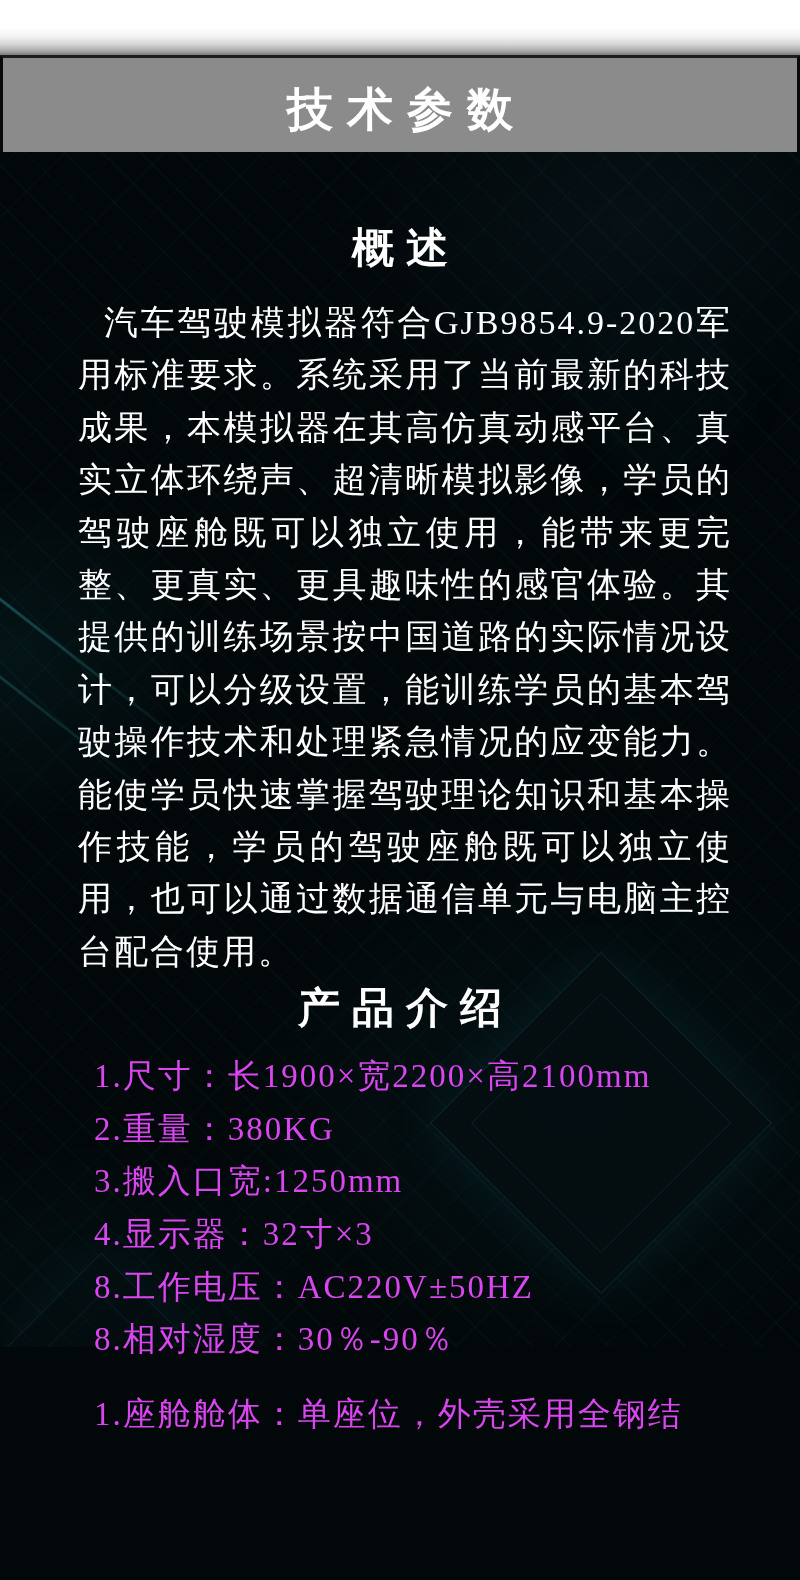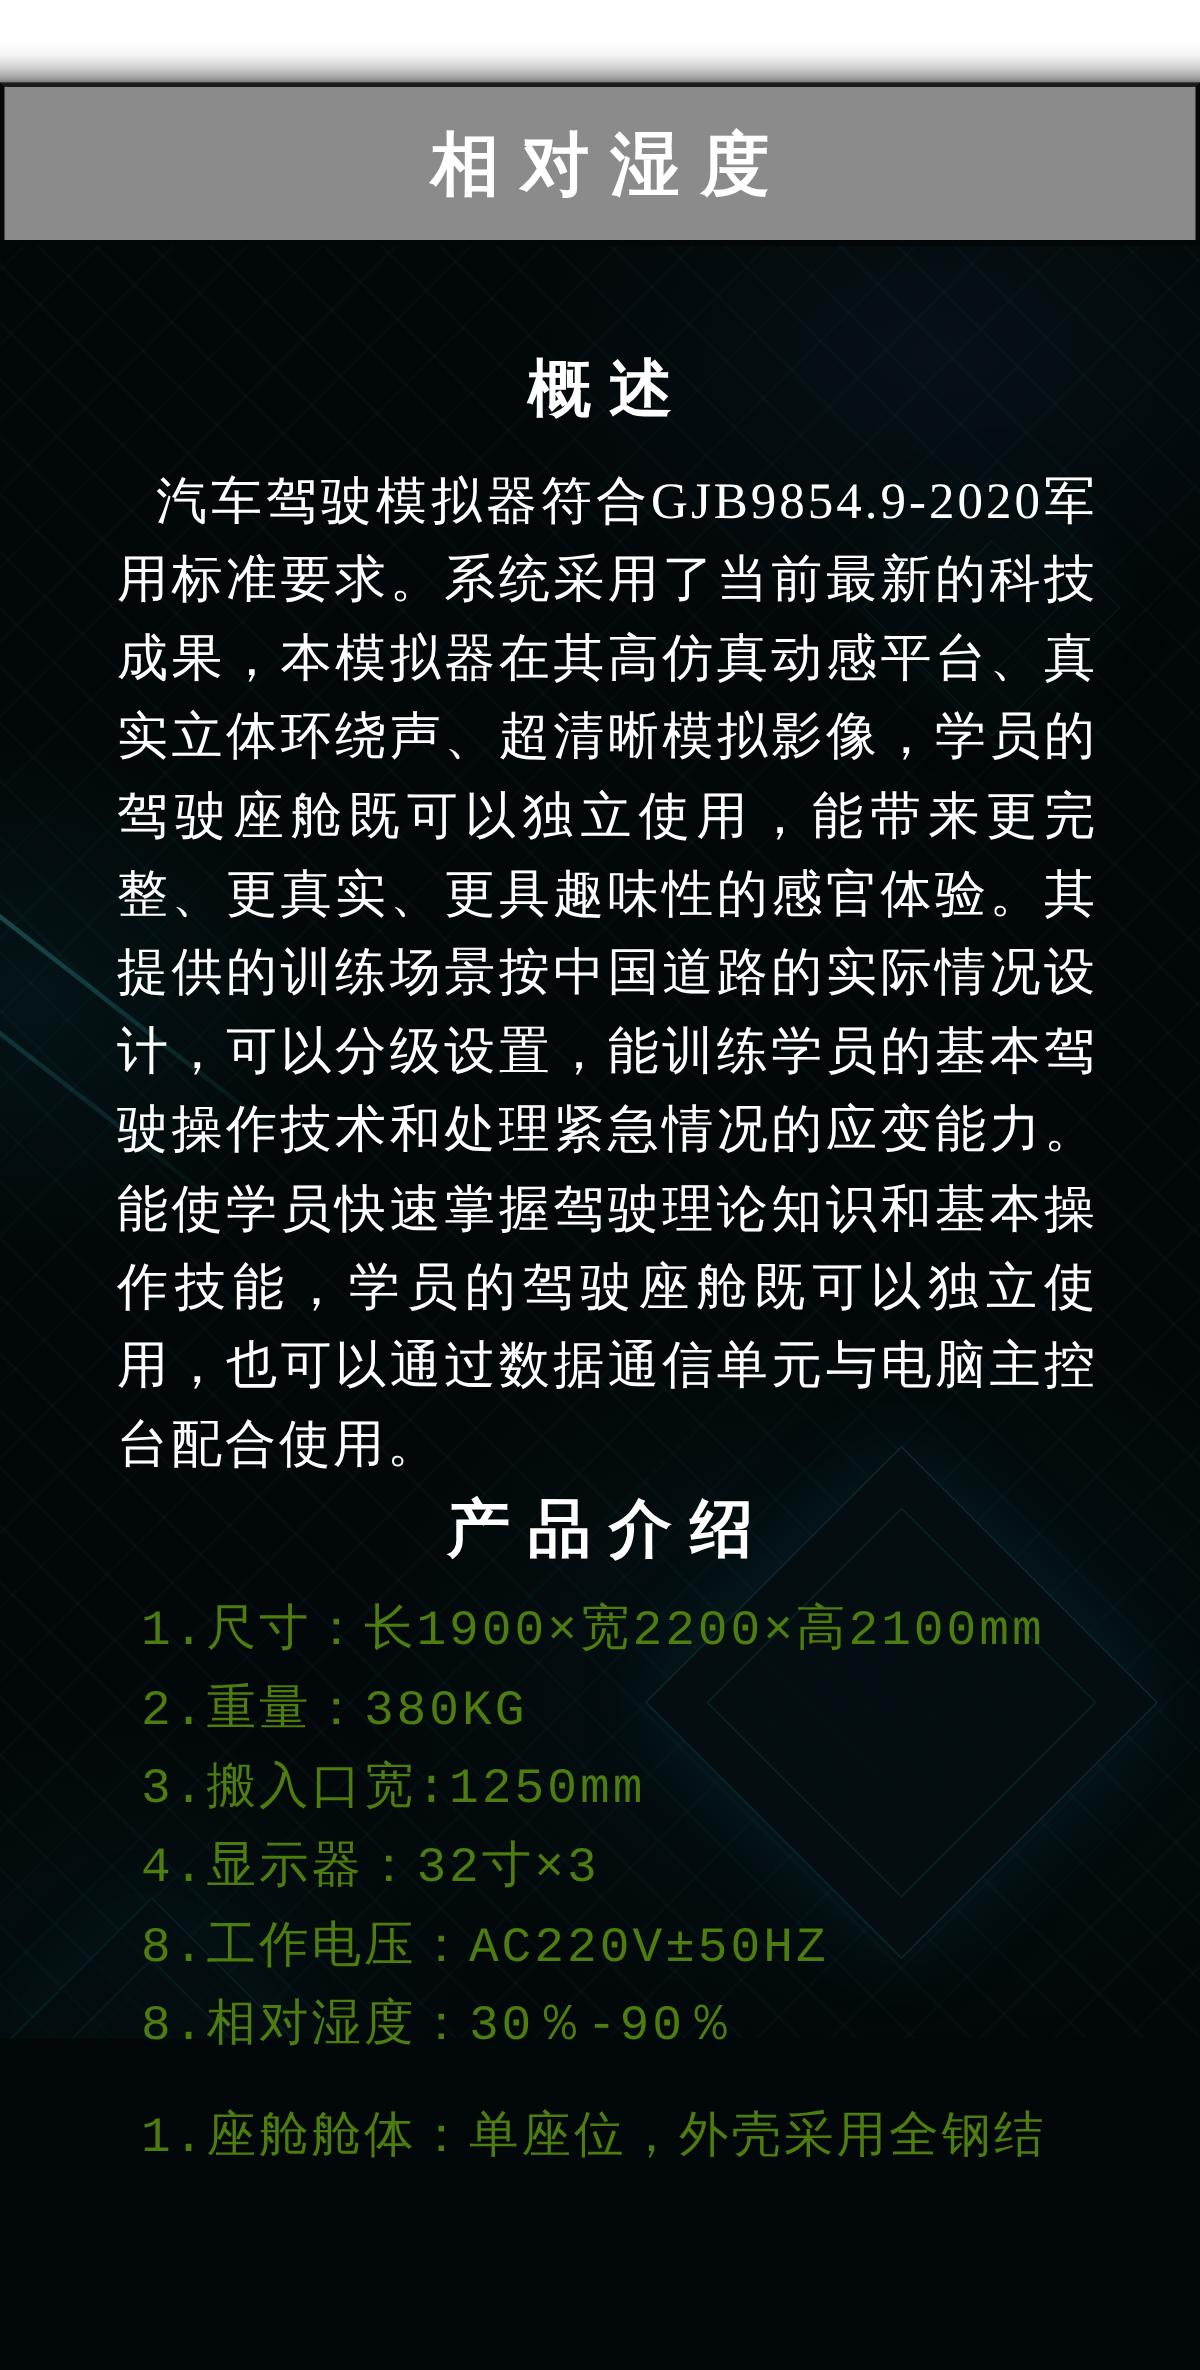--- a/index.html
+++ b/index.html
@@ -20,21 +20,21 @@
     border-top:3px solid #1d1d1d;border-left:3px solid #0a0a0a;border-right:3px solid #0a0a0a;
     display:flex;align-items:center;justify-content:center;
   }
   .banner-title{
     margin:0;color:#ffffff;font-size:46px;font-weight:bold;
     letter-spacing:14px;text-indent:14px;line-height:1;
     font-family:"Liberation Sans","DejaVu Sans",sans-serif;
   }
   
   .content{
-    position:absolute;top:164px;left:0;width:800px;height:1400px;overflow:hidden;
+    position:absolute;top:152px;left:0;width:800px;height:1400px;overflow:hidden;
     color:#ffffff;
   }
   
   .circuit{
     position:absolute;top:0;left:0;width:800px;height:1195px;overflow:hidden;pointer-events:none;
     background:
       radial-gradient(ellipse 420px 280px at 78% 6%, rgba(35,85,110,0.12), transparent 70%),
       radial-gradient(ellipse 300px 260px at 2% 42%, rgba(25,150,160,0.09), transparent 70%),
       radial-gradient(ellipse 520px 380px at 72% 80%, rgba(25,110,125,0.10), transparent 72%),
       radial-gradient(ellipse 360px 240px at 12% 95%, rgba(20,100,110,0.08), transparent 72%),
@@ -71,33 +71,33 @@
     font-size:34px;line-height:52.4px;letter-spacing:2px;
     text-align:justify;text-indent:26px;
     font-family:"Liberation Serif","DejaVu Serif",serif;
   }
   
   .spec-list{
     list-style:none;margin:18px 0 0;padding:0 0 0 94px;
     font-family:"Liberation Serif","DejaVu Serif",serif;
   }
   .spec-list li{
-    font-size:33px;line-height:52.6px;letter-spacing:2px;white-space:nowrap;color:#4d7c0f;font-family:Liberation Mono, monospace;
+    font-size:33px;line-height:52.6px;letter-spacing:2px;white-space:nowrap;color:#d946ef;
   }
   .cabin-list{margin-top:22px;}
 </style>
 </head>
 <body>
 
 <div class="page">
 
   <div class="page-top"></div>
 
   <div class="banner">
-    <h1 class="banner-title">相对湿度</h1>
+    <h1 class="banner-title">技术参数</h1>
   </div>
 
   <div class="content">
 
     <div class="circuit">
       <div class="traces"></div>
       <div class="streak s1"></div>
       <div class="streak s2"></div>
       <div class="chip c1"></div>
       <div class="chip c2"></div>

